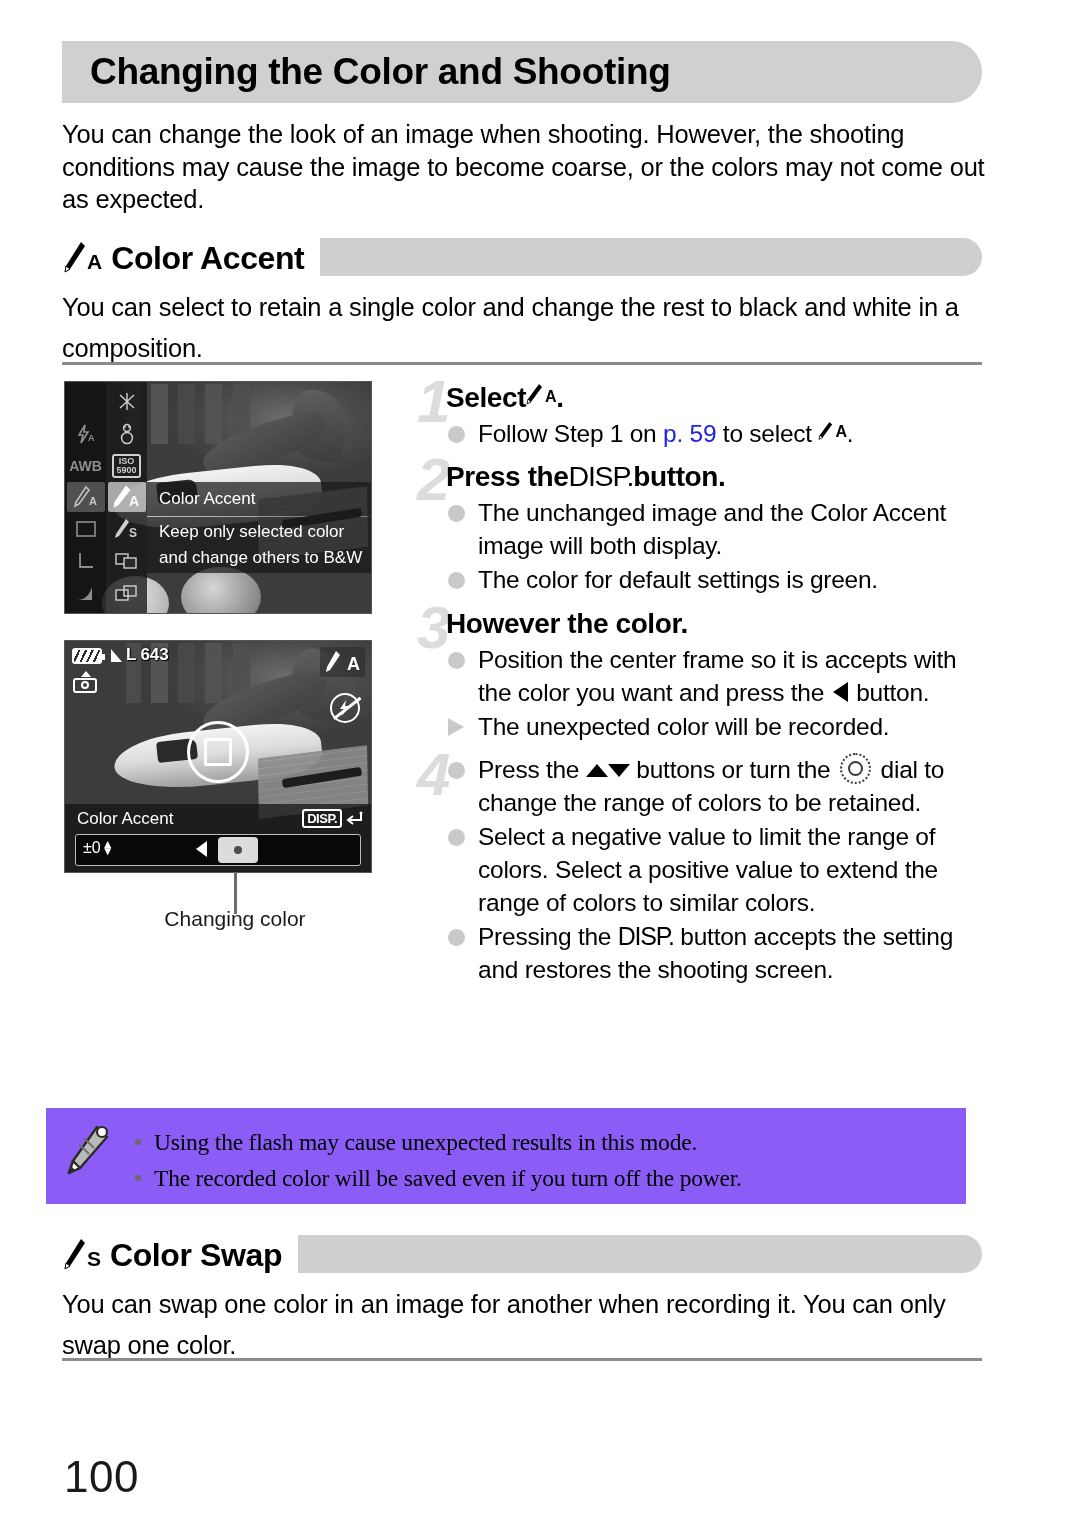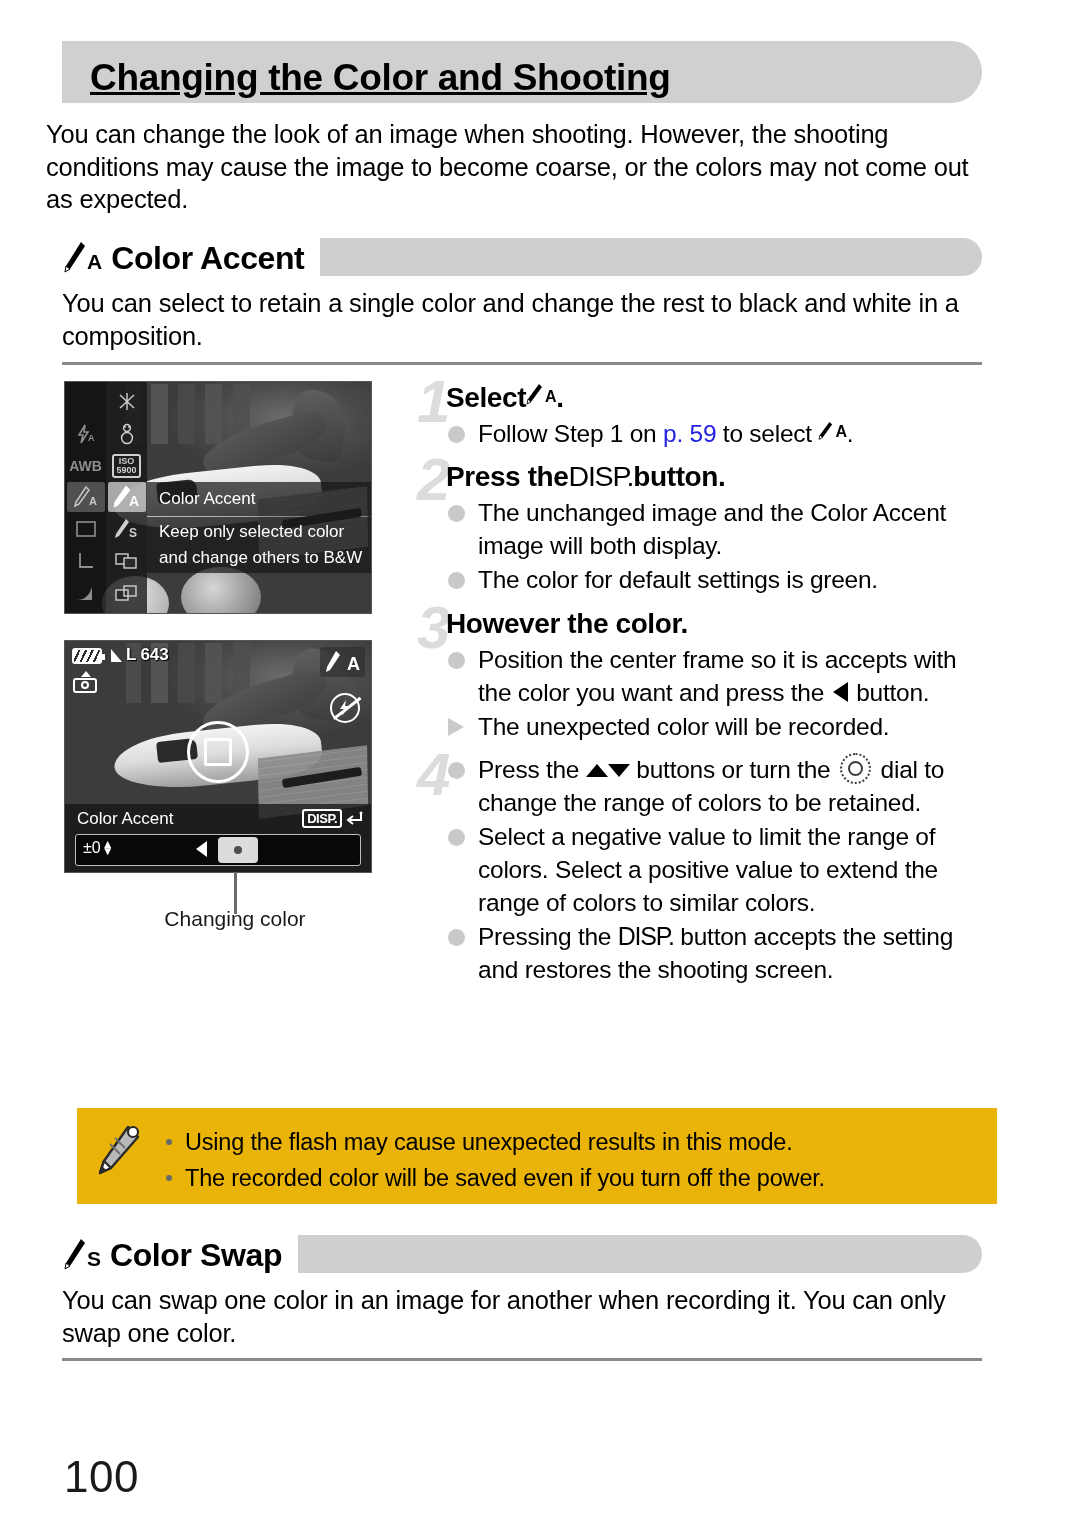--- a/index.html
+++ b/index.html
@@ -22,34 +22,33 @@
     left: 62px;
     top: 41px;
     width: 920px;
     height: 62px;
     background: #d0d0d0;
     border-radius: 0 31px 31px 0;
   }
   .page-title {
     position: absolute;
     left: 90px;
-    top: 52px;
+    top: 46px;
     width: 900px;
     font-size: 37px;
     font-weight: bold;
     letter-spacing: -0.3px;
     line-height: 52px;
     color: #000;
-    text-decoration: underline;
   }
 
   
   .intro {
     position: absolute;
-    left: 46px;
+    left: 62px;
     top: 118px;
     width: 925px;
     font-size: 25.5px;
     line-height: 32.5px;
     letter-spacing: -0.2px;
   }
 
   
   .section {
     position: absolute;
@@ -83,21 +82,21 @@
     font-size: 32px;
     font-weight: bold;
     letter-spacing: -0.4px;
     margin-left: 9px;
   }
   .section-desc {
     position: absolute;
     left: 62px;
     width: 925px;
     font-size: 25.5px;
-    line-height: 33px;
+    line-height: 41px;
     letter-spacing: -0.2px;
   }
 
   
   .brush-ico {
     display: inline-flex;
     align-items: flex-end;
     position: relative;
     height: 34px;
   }
@@ -502,23 +501,24 @@
     margin: 0 3px;
   }
   .dial-inline:after {
     content: ""; position: absolute; left: 6px; top: 6px;
     width: 11px; height: 11px; border-radius: 50%; border: 2px solid #3b3b3b;
   }
 
   
   .tipbox {
     position: absolute;
-    left: 77px;
+    left: 46px;
     width: 920px;
-    background: #eab308;
+    background: #8b5cf6;
+    font-family: Liberation Serif, serif;
   }
   .pencil {
     position: absolute; left: 18px; top: 16px;
     width: 46px; height: 52px;
   }
   .tip-list { margin-left: 86px; padding: 16px 10px 16px 0; }
   .tip {
     position: relative;
     padding-left: 22px;
     font-size: 23.5px;

